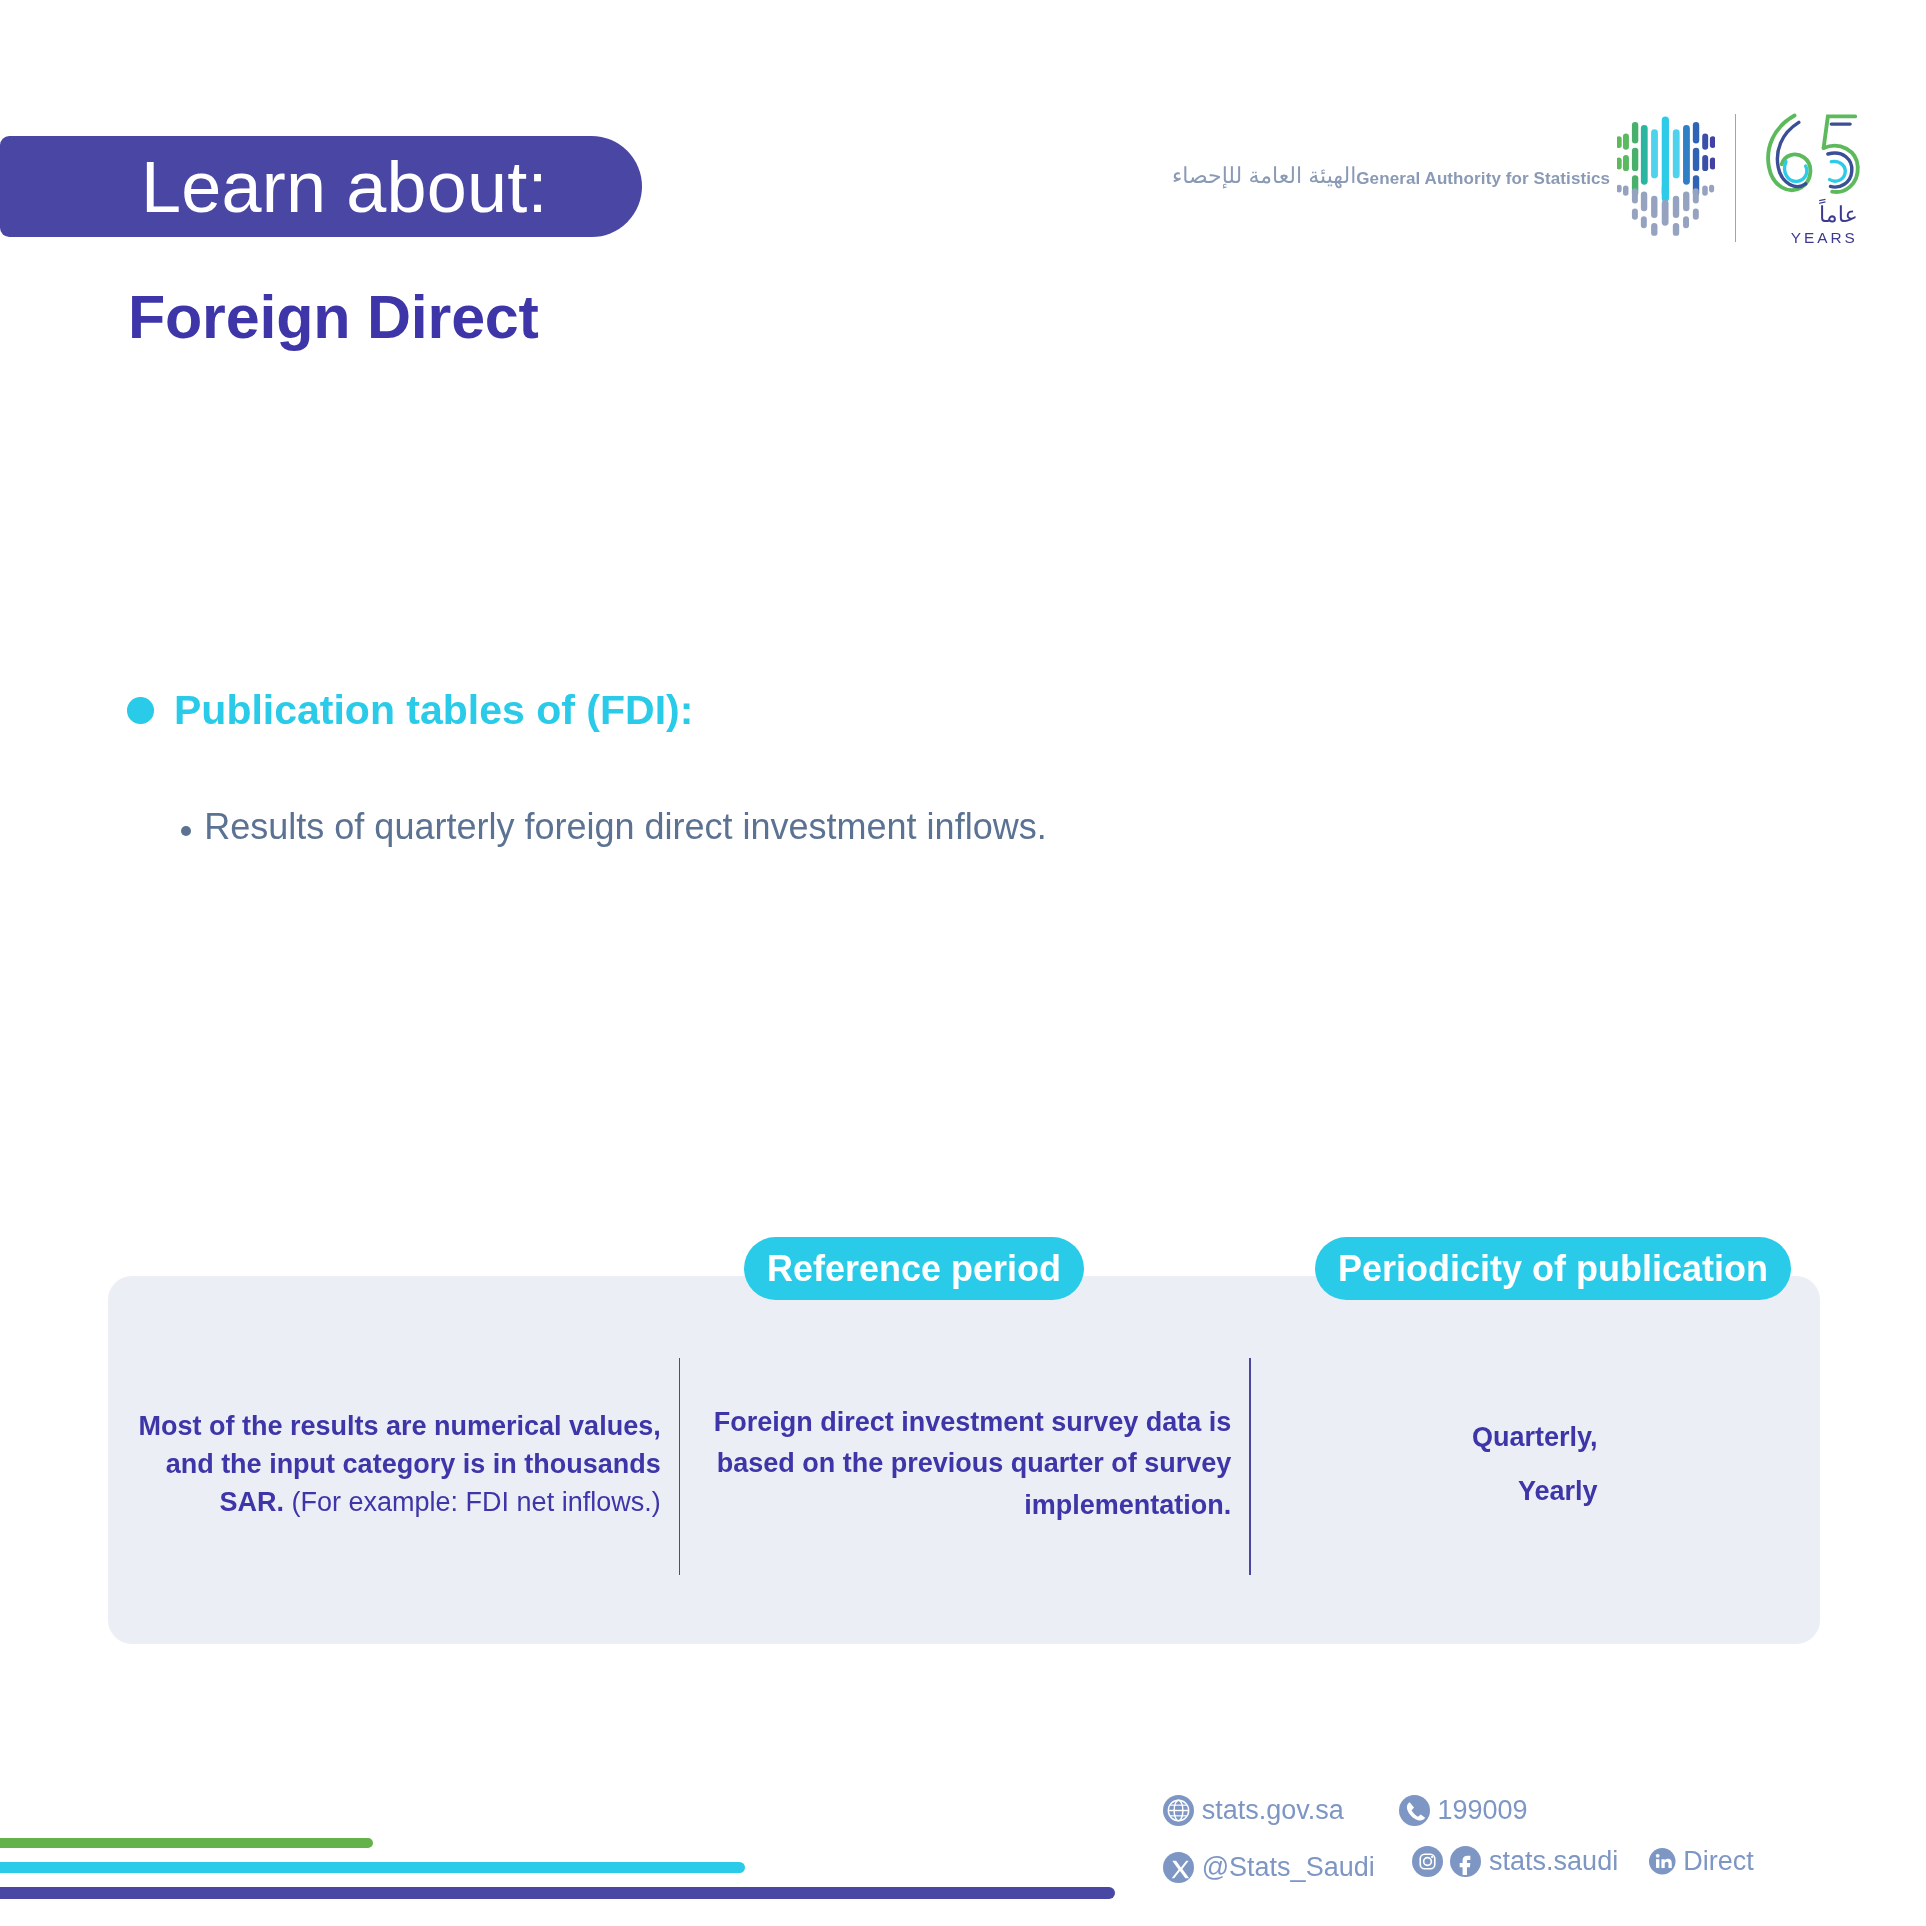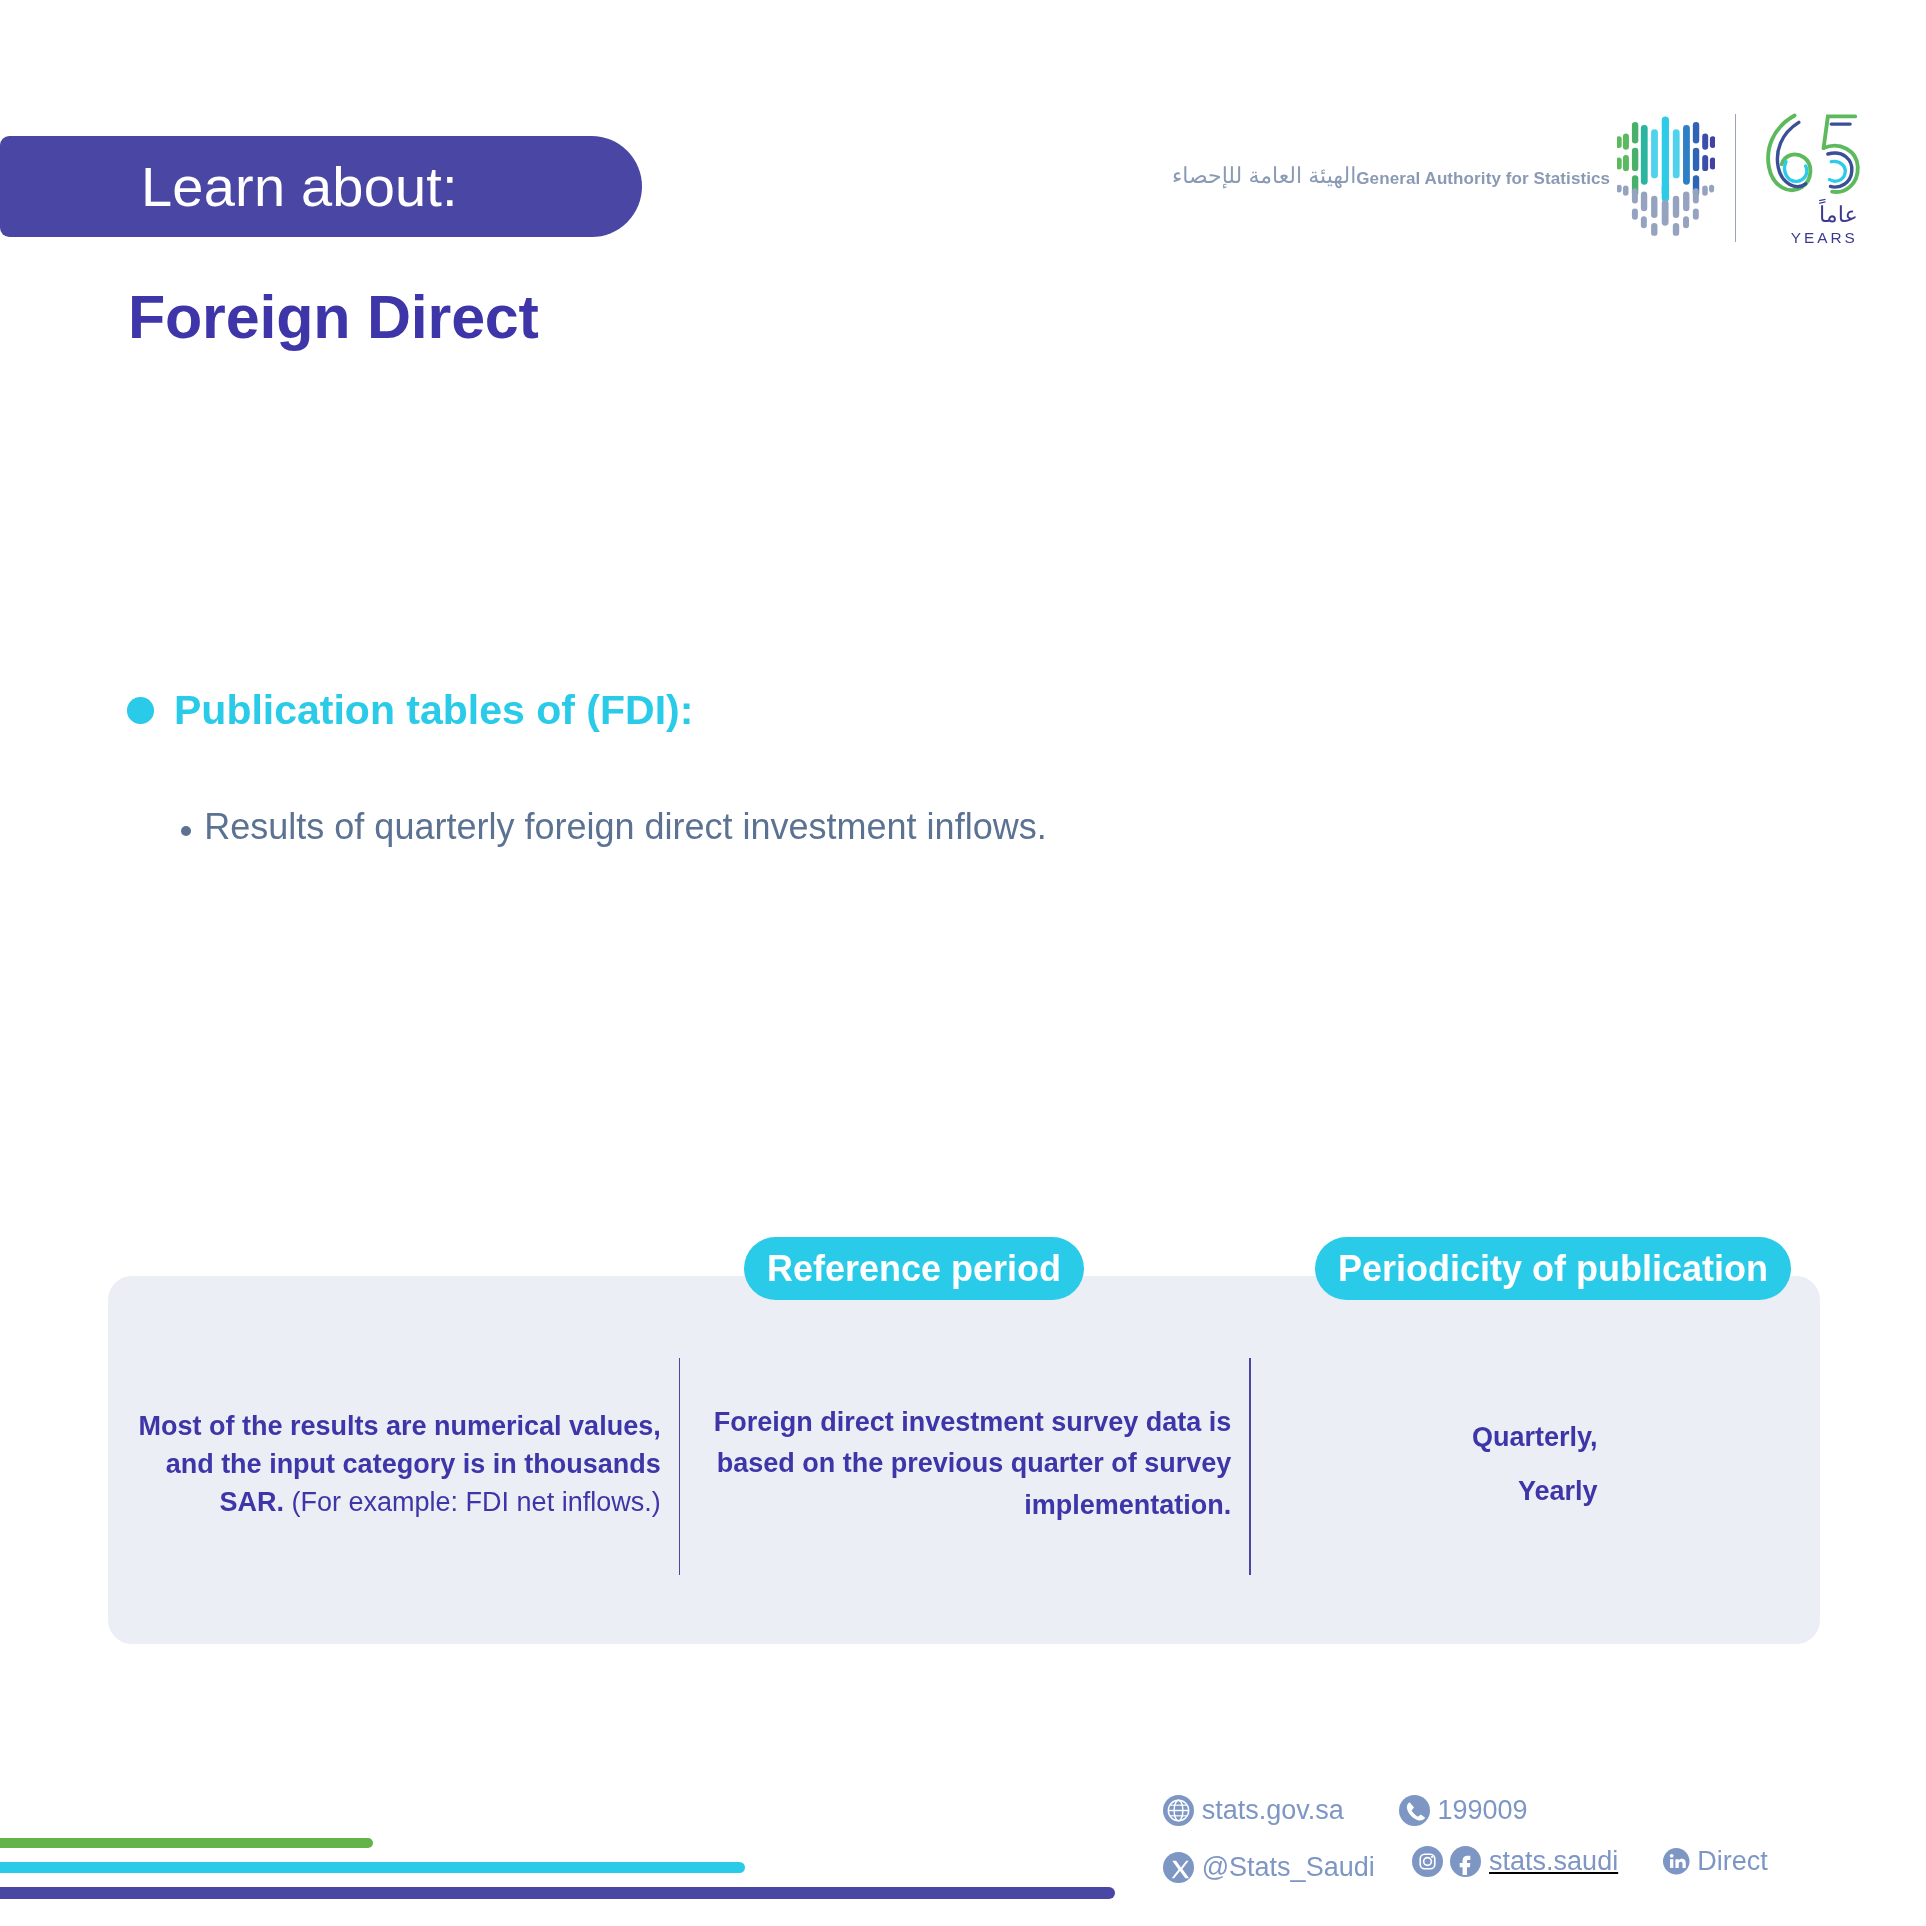--- a/index.html
+++ b/index.html
@@ -6,21 +6,21 @@
   html,body { width:1926px; height:1926px; background:#ffffff; }
   body { font-family:"Liberation Sans", sans-serif; position:relative; overflow:hidden; }
 
   
   .learn-pill{
     position:absolute; left:0; top:136px; width:642px; height:101px;
     background:#4a46a4; border-radius:9.4px 51px 51px 9.4px;
     display:flex; align-items:center;
   }
   .learn-pill-label{
-    color:#ffffff; font-size:56px; font-weight:400; letter-spacing:0.2px;
+    color:#ffffff; font-size:72px; font-weight:400; letter-spacing:0.2px;
     padding-left:141px; line-height:1;
   }
 
   
   .page-title{
     position:absolute; left:128px; top:278px; width:1027px;
     color:#3d35a8; font-size:61px; font-weight:700; line-height:1.28;
     letter-spacing:-0.2px;
   }
 
@@ -74,21 +74,21 @@
   .col-2 .col-text{ line-height:1.52; }
   .col-3 .col-text{ line-height:2.0; }
 
   
   .footer-links{ position:absolute; left:1163px; top:1788px; width:685px;}
   .f-row{ display:flex; align-items:center; height:45px; }
   .f-row.r2{ margin-top:6px; }
   .f-item{ display:flex; align-items:center; gap:7.7px; }
   .f-item.gap-web{ margin-right:55px; }
   .f-item.gap-x{ margin-right:37px;margin-top:11px; }
-  .f-item.gap-ig{ margin-right:45px;text-decoration:underline; }
+  .f-item.gap-ig{ margin-right:31px; }
   .f-ic{ width:31px; height:31px; flex:0 0 auto;}
   .f-ic.small{ width:26.5px; height:26.5px;}
   .f-label{ color:#7d96c4; font-size:27px; font-weight:400; line-height:1; white-space:nowrap;}
 
   
   .deco{ position:absolute; left:0; }
   .deco.l1{ top:1838px; width:373px; height:10.3px; background:#64b24a; border-radius:0 6px 6px 0; }
   .deco.l2{ top:1862px; width:745px; height:11px; background:#29cbe8; border-radius:0 6px 6px 0; }
   .deco.l3{ top:1887px; width:1115px; height:12px; background:#4a46a4; border-radius:0 6px 6px 0; }
 </style>

